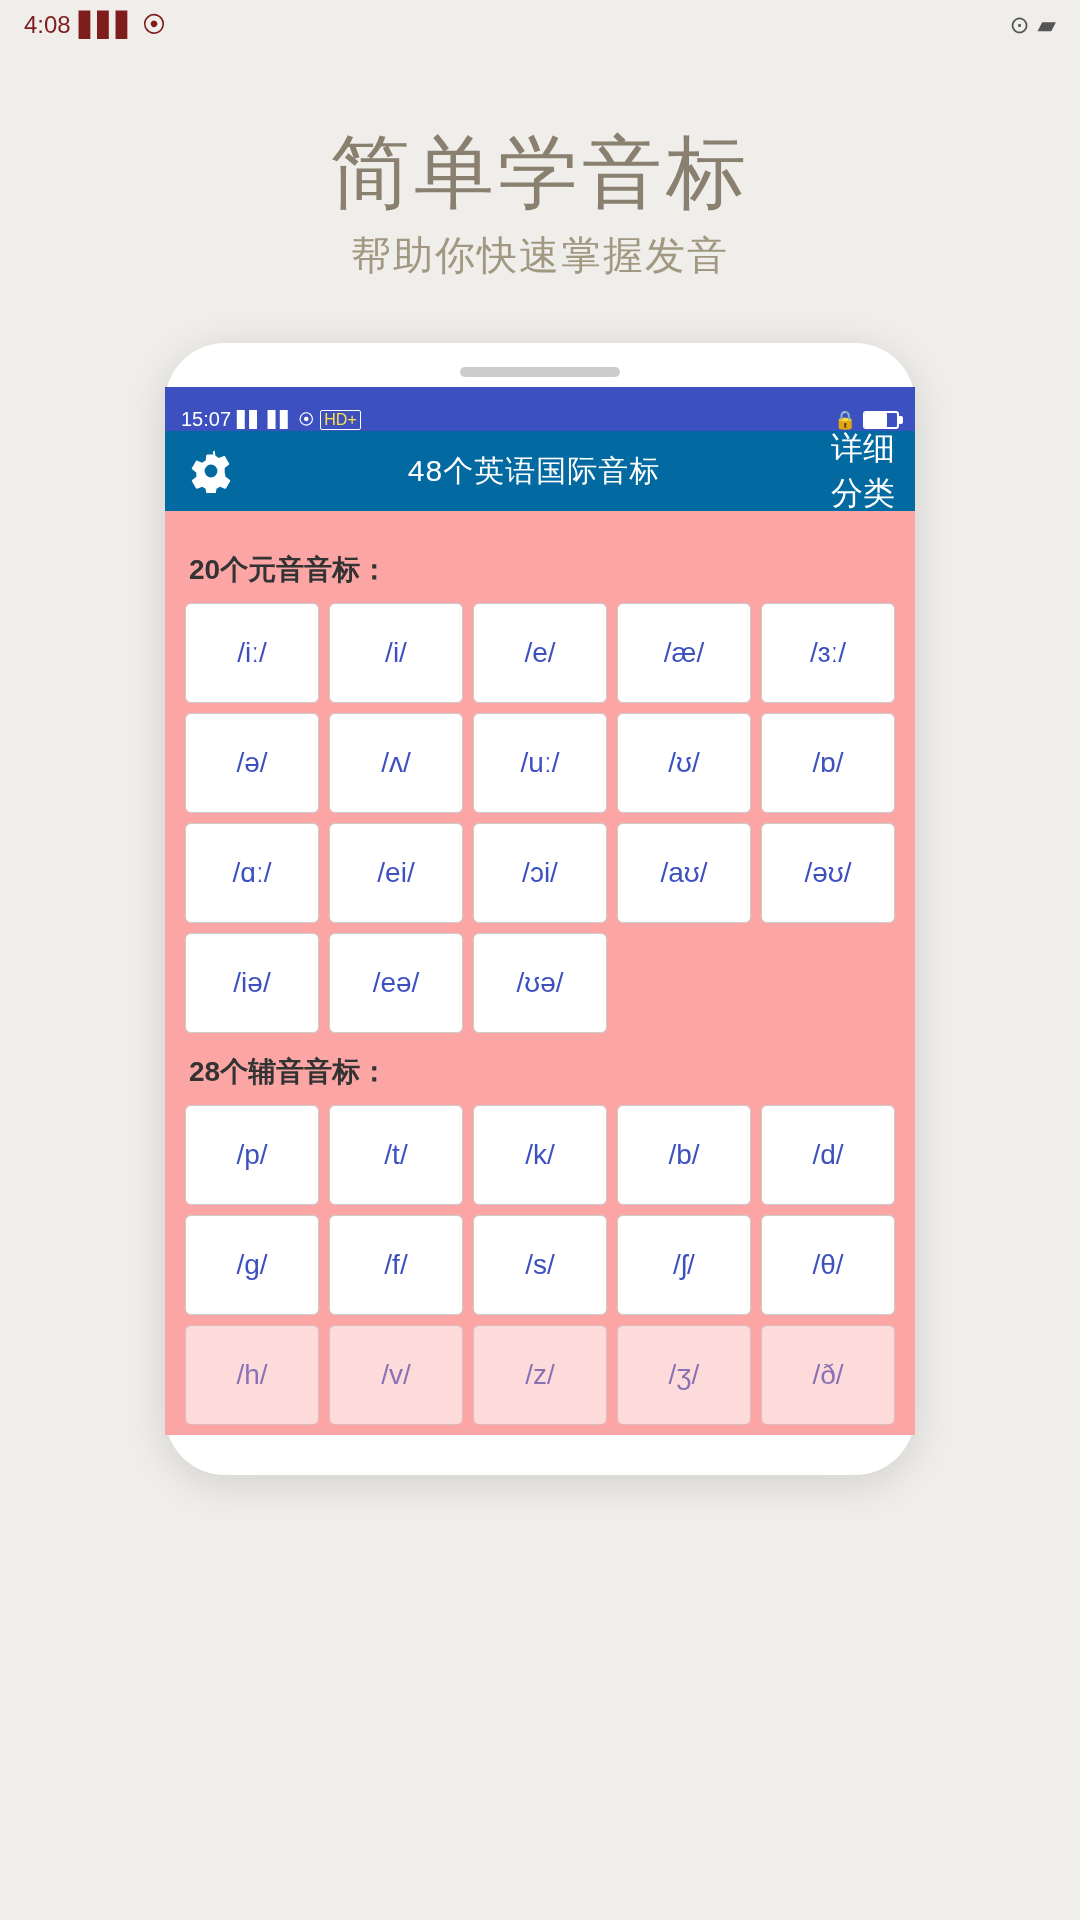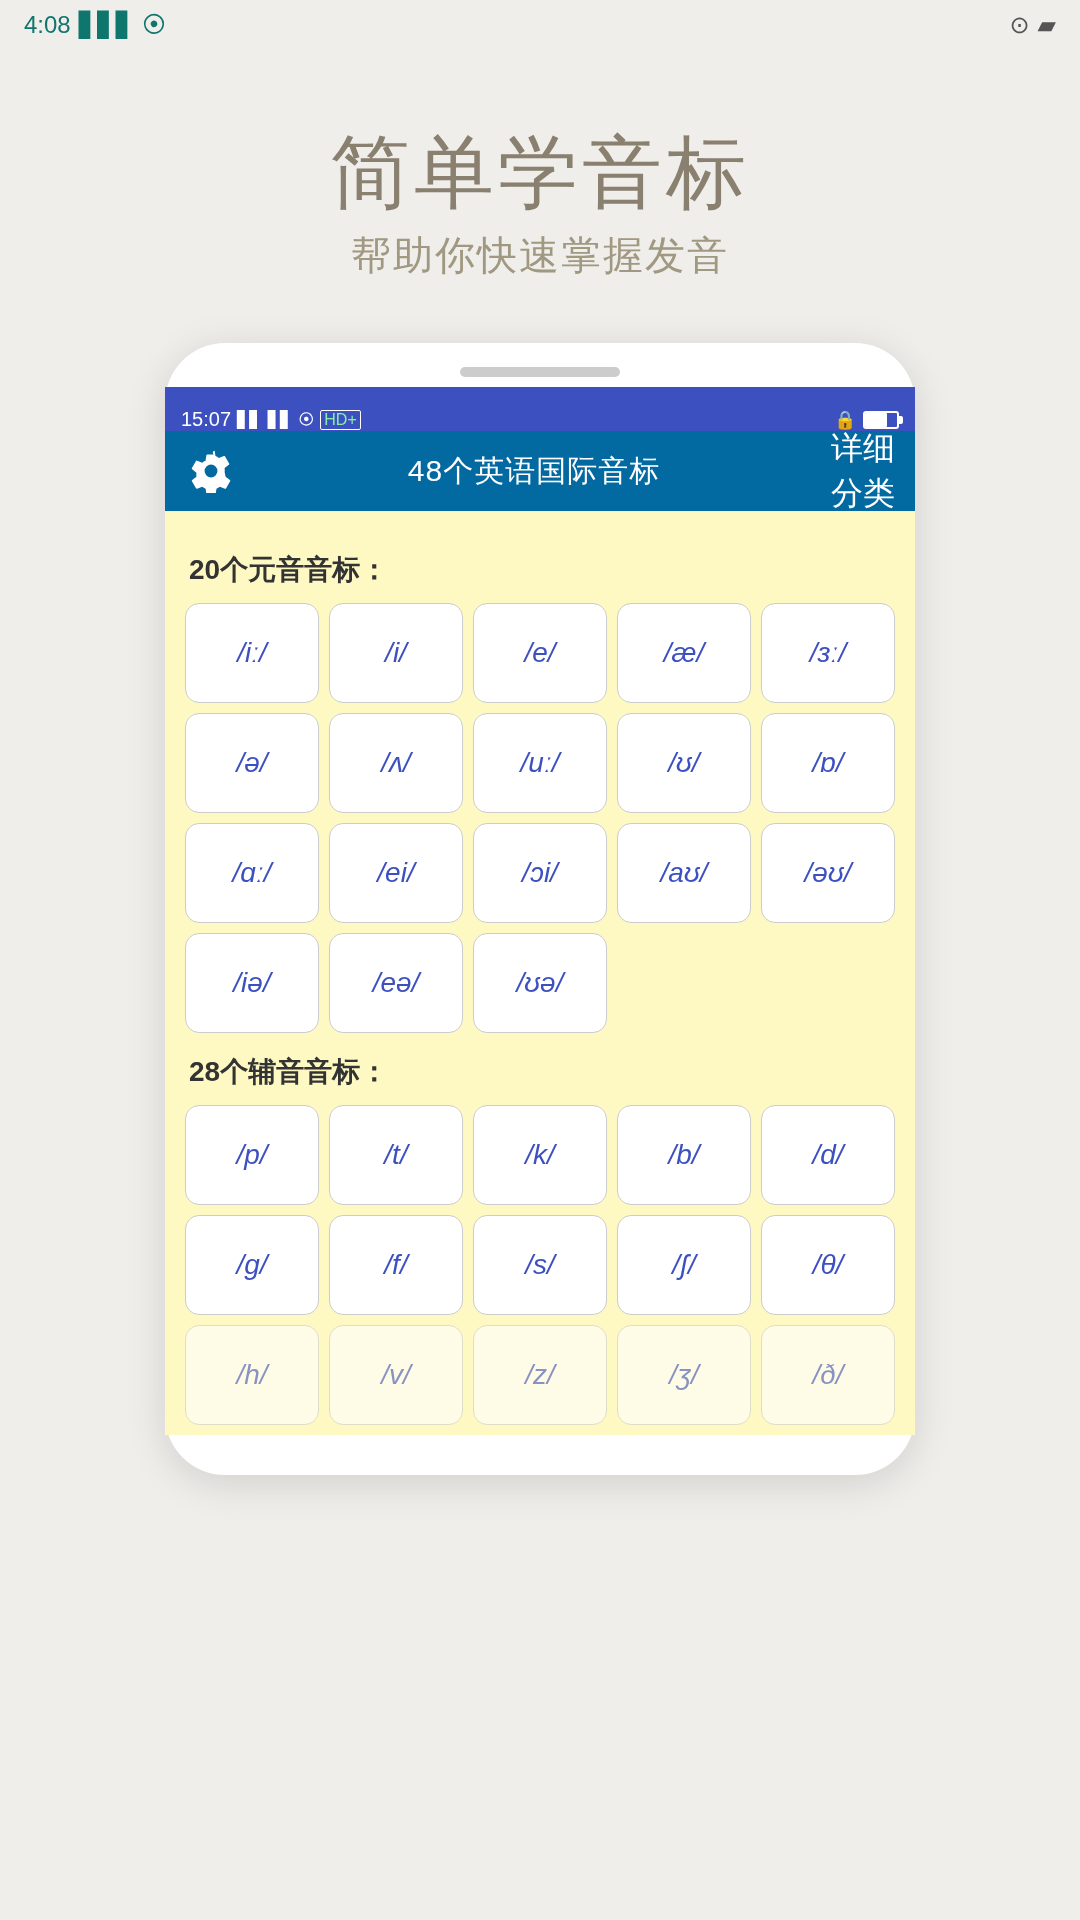--- a/index.html
+++ b/index.html
@@ -18,21 +18,21 @@
       width: 100%;
       height: 50px;
       display: flex;
       align-items: center;
       justify-content: space-between;
       padding: 0 24px;
       background: #f0eeeb;
     }
     .status-left {
       font-size: 24px;
-      color: #0f766e;
+      color: #7f1d1d;
       display: flex;
       gap: 8px;
     }
     .status-right {
       font-size: 24px;
       color: #555;
       display: flex;
       align-items: center;
       gap: 8px;
     }
@@ -159,50 +159,49 @@
       font-size: 24px;
       color: #fff;
       text-align: center;
       line-height: 1.3;
     }
 
     
     .phonetic-content {
       width: 100%;
       padding: 20px 20px 0 20px;
-      background: #fef9c3;
+      background: #fca5a5;
     }
 
     .section-title {
       font-size: 28px;
       color: #333;
       font-weight: 600;
       margin: 20px 0 14px 0;
       padding-left: 4px;
     }
 
     .phonetic-grid {
       display: grid;
       grid-template-columns: repeat(5, 1fr);
       gap: 10px;
       margin-bottom: 10px;
     }
 
     .phonetic-cell {
       background: #fff;
       border: 1.5px solid #ccc;
-      border-radius: 14px;
+      border-radius: 6px;
       height: 100px;
       display: flex;
       align-items: center;
       justify-content: center;
       font-size: 28px;
       color: #3d50c0;
       cursor: pointer;
-      font-style: italic;
     }
   </style>
 </head>
 <body>
 
 <div class="status-bar">
   <div class="status-left">
     <span>4:08</span>
     <span>▋▋▋</span>
     <span>⦿</span>
@@ -220,21 +219,21 @@
 
 <div class="phone-mockup">
   <div class="phone-notch"></div>
 
   <div class="inner-status-bar">
     <div class="inner-status-left">
       <span>15:07</span>
       <span style="font-size:16px; color:#fff;">▋▋</span>
       <span style="font-size:16px; color:#fff;">▋▋</span>
       <span style="font-size:16px; color:#fff;">⦿</span>
-      <span style="font-size:16px; color:#86efac; border:1px solid #fff; padding:0 3px; border-radius:2px;">HD+</span>
+      <span style="font-size:16px; color:#fde047; border:1px solid #fff; padding:0 3px; border-radius:2px;">HD+</span>
     </div>
     <div class="inner-status-right">
       <span class="lock-icon">🔒</span>
       <div class="battery-icon">
         <div class="battery-fill"></div>
       </div>
     </div>
   </div>
 
   <div class="app-navbar">

